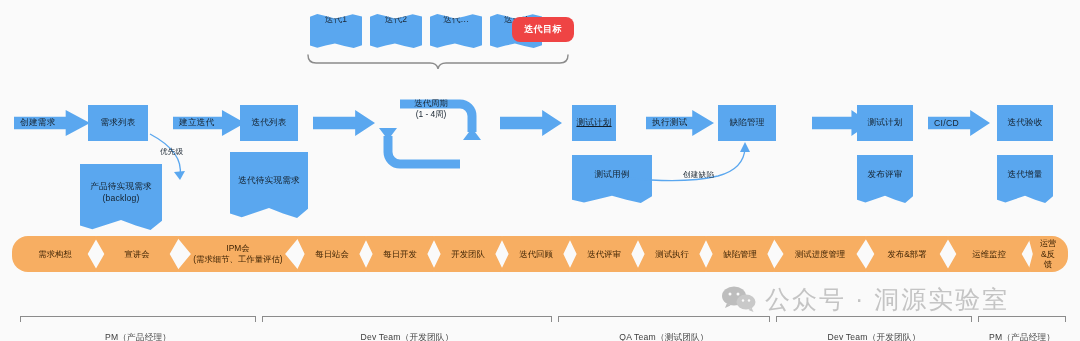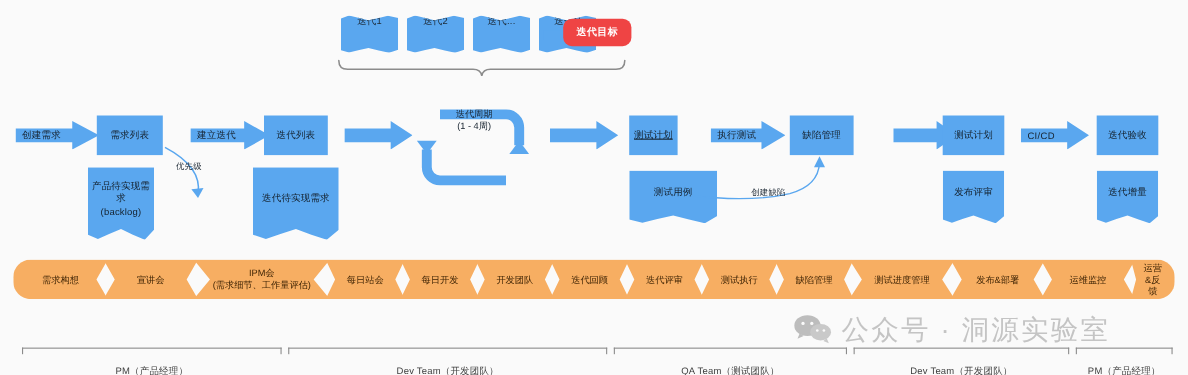--- a/index.html
+++ b/index.html
@@ -136,21 +136,21 @@
   </svg>
 
   <div class="arrow abs" style="left:14px;top:110px;width:76px;height:26px;">
     <span>创建需求</span>
   </div>
 
   <div class="rect abs" style="left:88px;top:105px;width:60px;height:36px;">
     <span>需求列表</span>
   </div>
 
-  <div class="doc abs" style="left:80px;top:152px;width:60px;height:66px;flex-direction:column;align-items:center;">
+  <div class="doc abs" style="left:80px;top:164px;width:82px;height:66px;flex-direction:column;align-items:center;">
     <span>产品待实现需求</span>
     <span>(backlog)</span>
   </div>
 
   <svg class="abs" style="left:144px;top:130px;" width="50" height="62">
     <path d="M6 4 Q40 22 36 46" fill="none" stroke="#5aa7ef" stroke-width="1.4"></path>
     <path d="M36 50 l5 -9 -11 1 z" fill="#5aa7ef"></path>
   </svg>
   <div class="curvelabel" style="left:160px;top:147px;">优先级</div>
 

